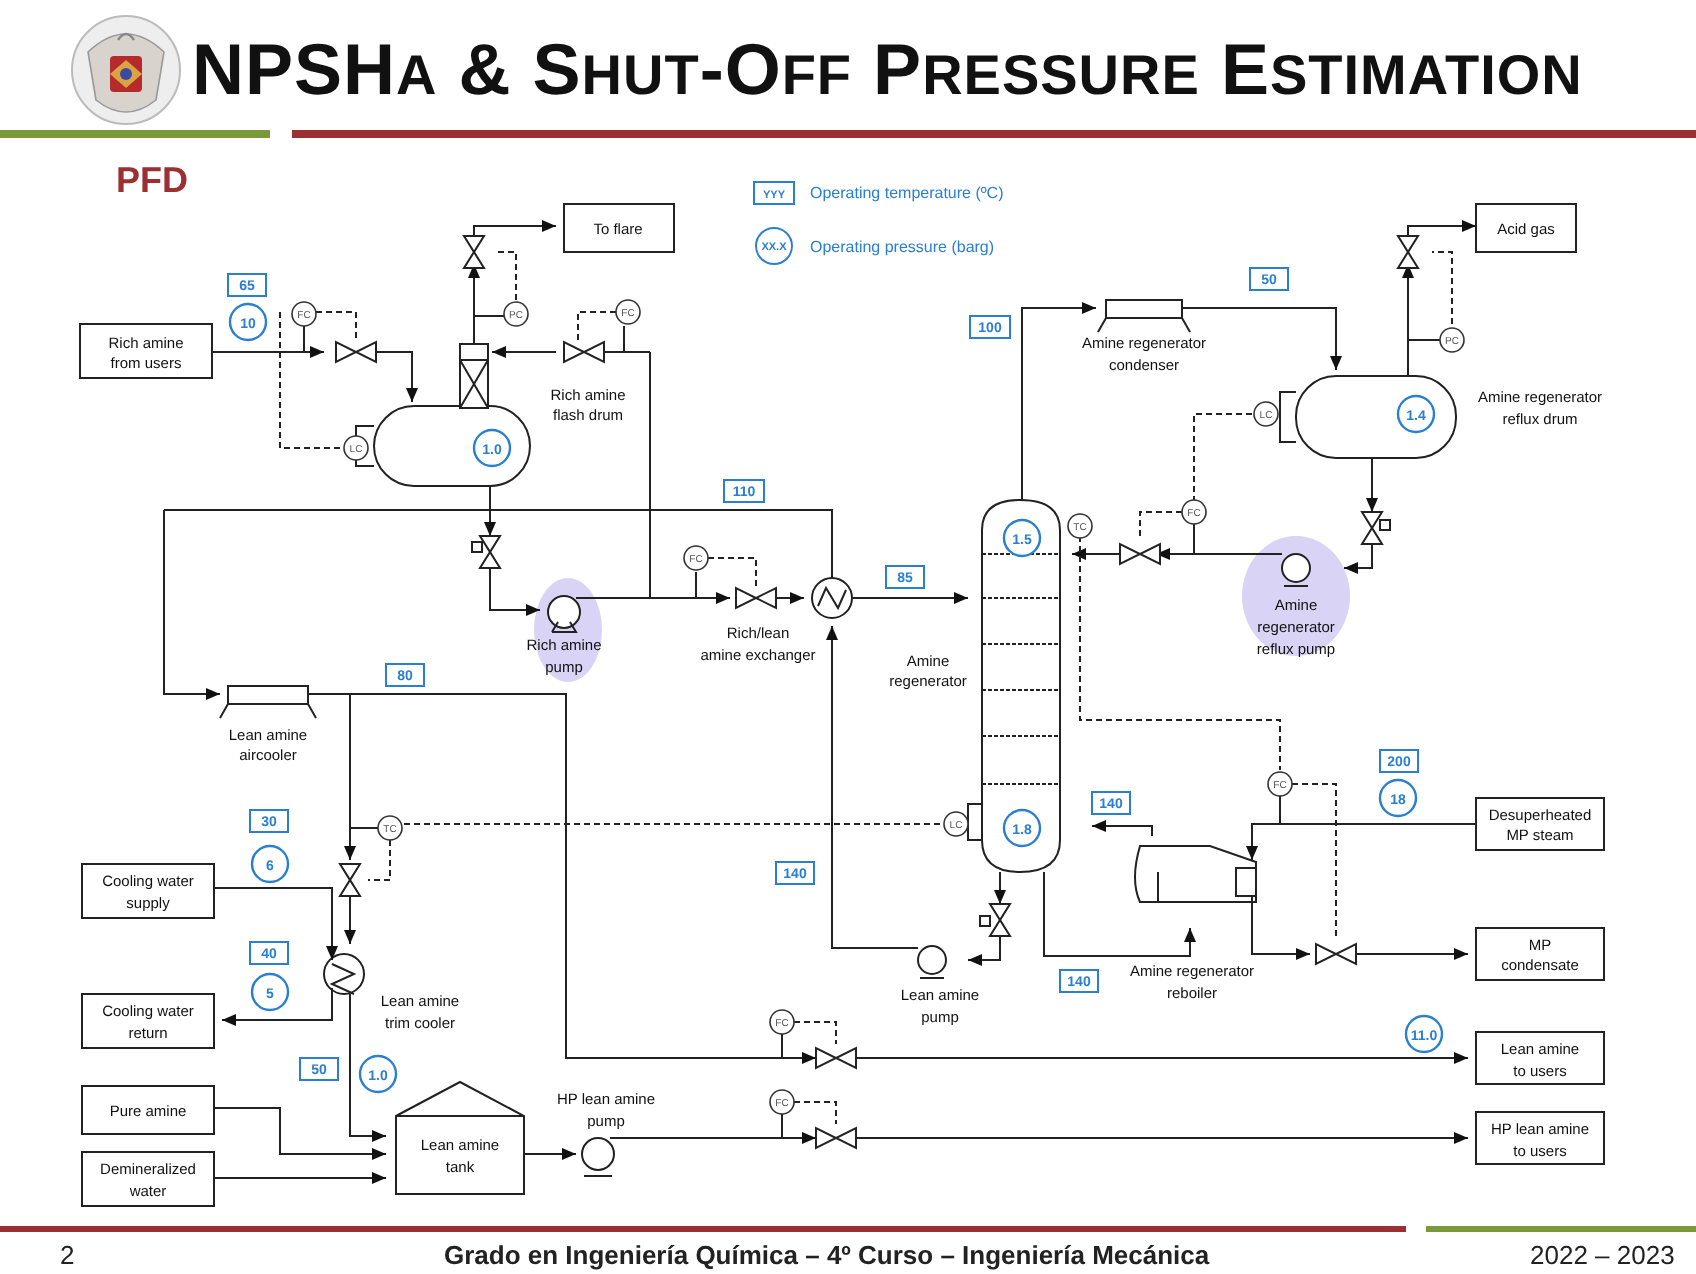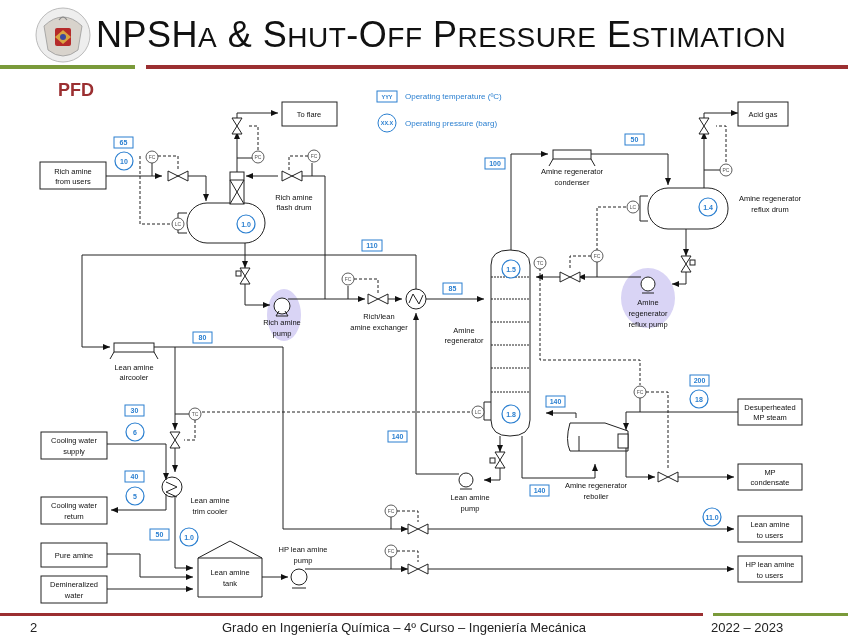--- a/index.html
+++ b/index.html
@@ -1,27 +1,27 @@
 <!DOCTYPE html>
 <html><head>
 <meta charset="utf-8">
 <style>
   html, body { margin:0; padding:0; background:#fff; }
   body { width:848px; height:637px; position:relative; overflow:hidden; font-family:"Liberation Sans", sans-serif; }
-  .title { position:absolute; left:96px; top:14px; font-size:36px; font-weight:normal; color:#111; letter-spacing:0.5px; white-space:nowrap; font-family:"Liberation Sans", sans-serif; }
+  .title { position:absolute; left:96px; top:14px; font-size:36px; font-weight:bold; color:#111; letter-spacing:0.5px; white-space:nowrap; font-family:"Liberation Sans", sans-serif; }
   .title .sc { font-size:28px; }
   .logo { position:absolute; left:34px; top:6px; width:58px; height:58px; }
   .bar-top-green { position:absolute; left:0; top:65px; width:135px; height:4px; background:#7a9a3a; }
   .bar-top-red { position:absolute; left:146px; top:65px; width:702px; height:4px; background:#9b2f31; }
   .bar-bot-red { position:absolute; left:0; top:613px; width:703px; height:3px; background:#9b2f31; }
   .bar-bot-green { position:absolute; left:713px; top:613px; width:135px; height:3px; background:#7a9a3a; }
   .pfd { position:absolute; left:58px; top:80px; font-size:18px; font-weight:bold; color:#9b2f31; }
   .footer-num { position:absolute; left:30px; top:620px; font-size:13px; color:#222; }
-  .footer-mid { position:absolute; left:222px; top:620px; font-size:13px; color:#222; }
-  .footer-year { position:absolute; left:711px; top:620px; font-size:13px; color:#222; }
+  .footer-mid { position:absolute; left:222px; top:620px; font-size:13px; color:#222;font-weight:bold; }
+  .footer-year { position:absolute; left:765px; top:620px; font-size:13px; color:#222; }
   svg.pfd-svg { position:absolute; left:0; top:0; }
   svg text { font-family:"Liberation Sans", sans-serif; }
   .lbl { font-size:7.5px; fill:#111; }
   .blue { font-size:7px; fill:#2a7fd0; font-weight:bold; }
   .legend-txt { font-size:8px; fill:#2a7fd0; }
   .inst { font-size:5px; fill:#555; }
 </style>
 </head>
 <body>
 

